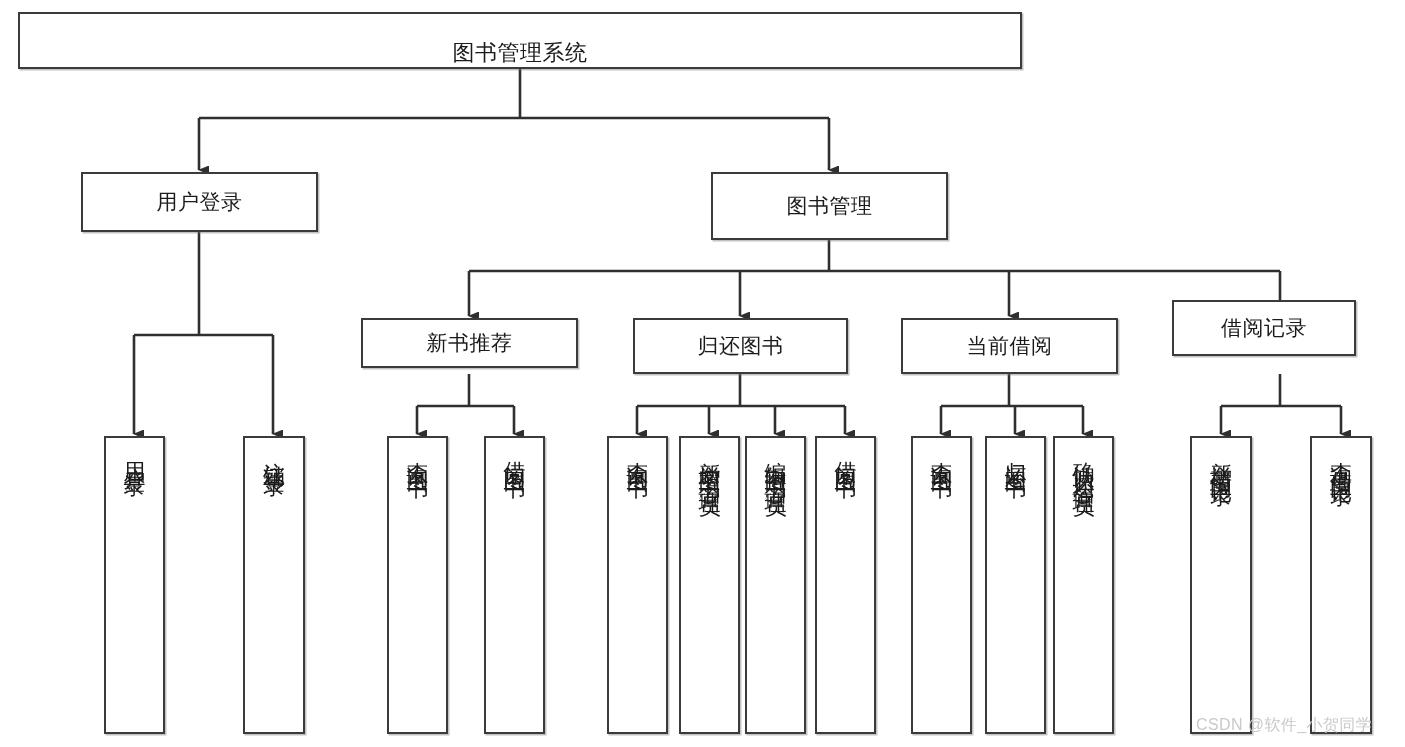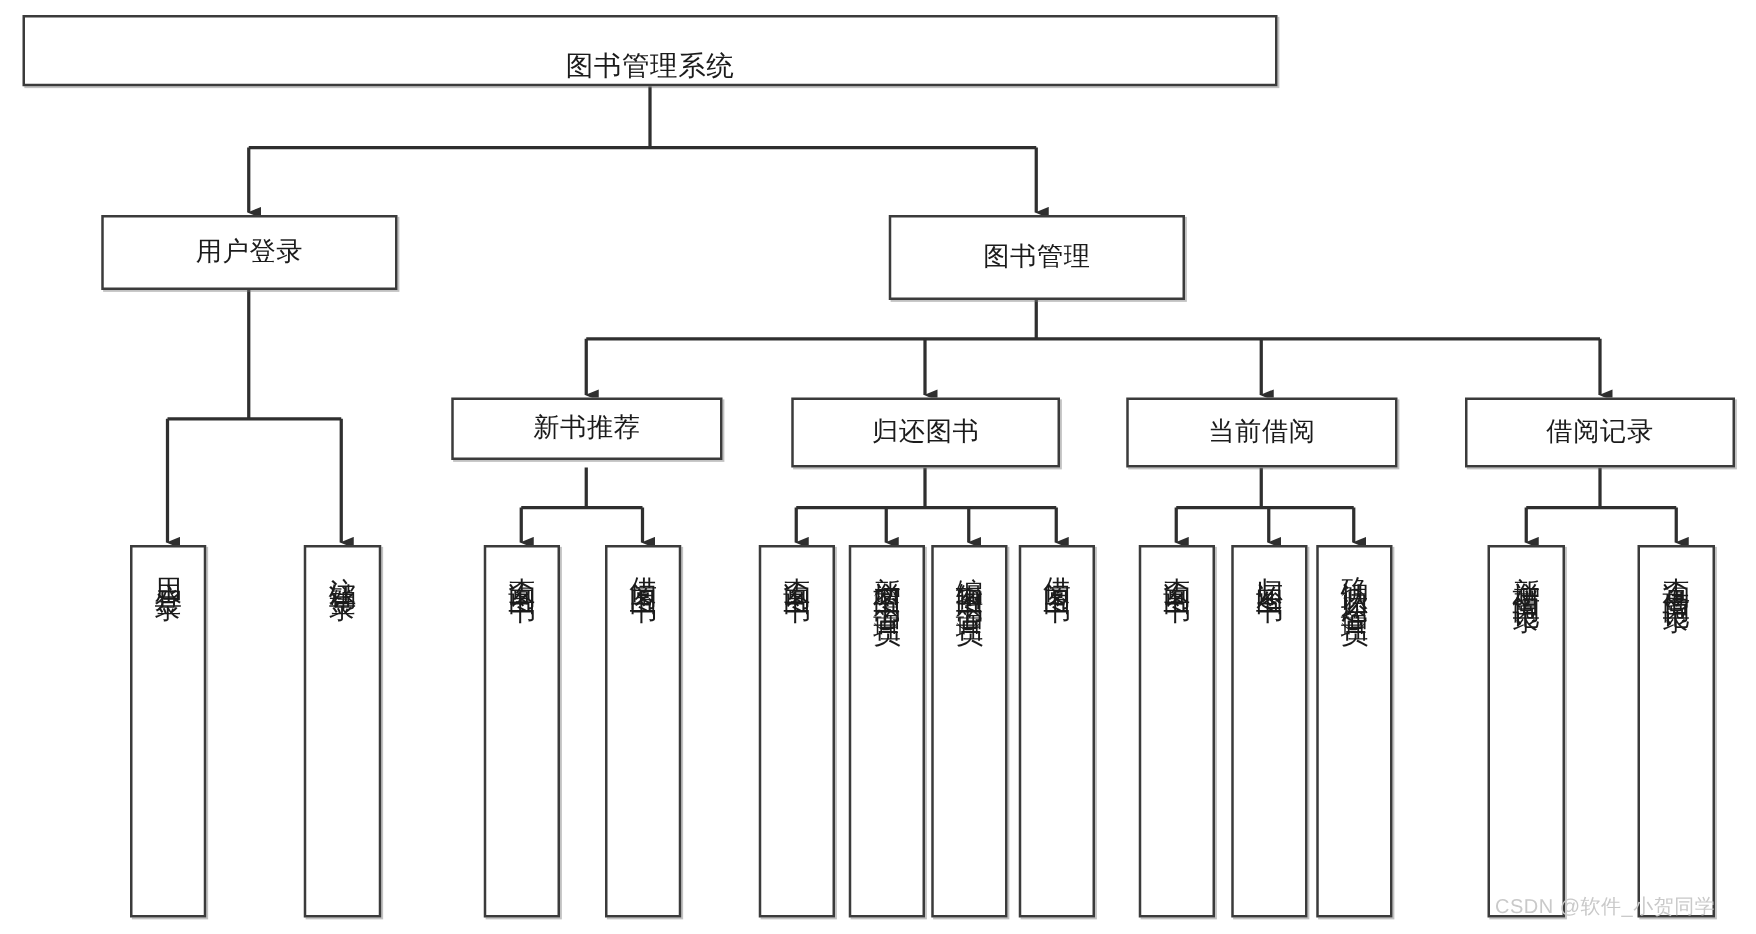--- a/index.html
+++ b/index.html
@@ -140,21 +140,21 @@
   <div id="nodes-level3">
       <div class="node h" style="left: 361px; top: 318px; width: 217px; height: 50px;">
         <span class="label">新书推荐</span>
       </div>
       <div class="node h" style="left: 633px; top: 318px; width: 215px; height: 56px;">
         <span class="label">归还图书</span>
       </div>
       <div class="node h" style="left: 901px; top: 318px; width: 217px; height: 56px;">
         <span class="label">当前借阅</span>
       </div>
-      <div class="node h" style="left: 1172px; top: 318px; width: 216px; height: 56px;">
+      <div class="node h" style="left: 1172px; top: 300px; width: 184px; height: 56px;">
         <span class="label">借阅记录</span>
       </div>
     </div>
   <div id="nodes-leaves">
       <div class="node v" style="left: 104px; top: 436px; width: 61px; height: 298px;">
         <span class="label">用户登录</span>
       </div>
       <div class="node v" style="left: 243px; top: 436px; width: 62px; height: 298px;">
         <span class="label">注销登录</span>
       </div>

